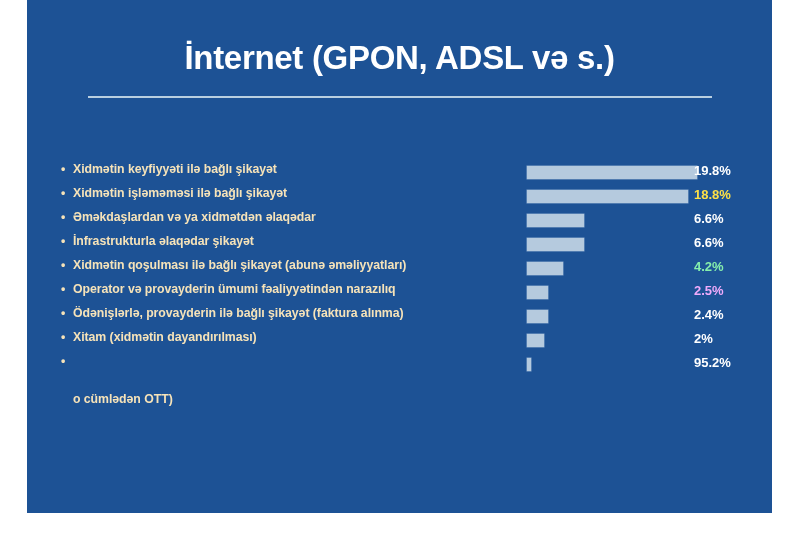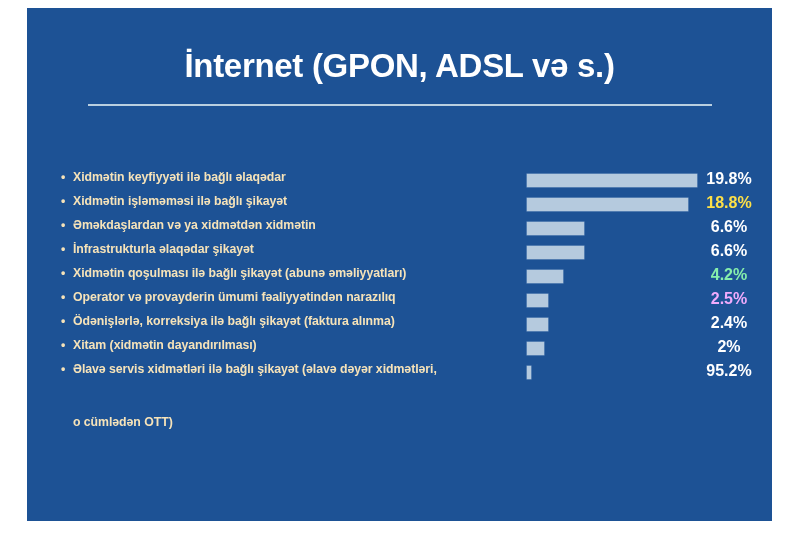--- a/index.html
+++ b/index.html
@@ -17,21 +17,21 @@
     position: absolute;
     left: 0;
     top: 0;
     width: 800px;
     height: 546px;
     background: #ffffff;
   }
   .slide-panel {
     position: absolute;
     left: 27px;
-    top: 8px;
+    top: 0px;
     width: 745px;
     height: 513px;
     background: #1d5295;
     overflow: hidden;
   }
   .slide-title {
     position: absolute;
     left: 0;
     top: 38px;
     width: 745px;
@@ -107,61 +107,61 @@
     height: 13px;
     background: #b5cade;
     box-shadow: 0 0 0 0.5px rgba(220,235,245,0.55);
   }
   .row-value {
     position: absolute;
     left: 667px;
     top: 1px;
     width: 70px;
     color: #ffffff;
-    font-size: 16px;
+    font-size: 13px;
     font-weight: bold;
     line-height: 15px;
-    text-align: center;
+    text-align: left;
   }
 </style>
 </head>
 <body>
 
 <div class="slide-canvas">
   <div class="slide-panel" style="background: rgb(29, 82, 149);">
 
     <div class="slide-title" style="color: rgb(255, 255, 255);">İnternet (GPON, ADSL və s.)</div>
 
     <div class="title-rule"></div>
 
     <div class="chart-area">
         <div class="chart-row" style="top: 0px;">
           <div class="row-label" style="color: rgb(246, 227, 185);">
             <span class="bullet" style="color: rgb(246, 227, 185);">•</span>
-            <span class="label-text">Xidmətin keyfiyyəti ilə bağlı əlaqədar</span>
+            <span class="label-text">Xidmətin keyfiyyəti ilə bağlı şikayət</span>
           </div>
           <div class="bar-track">
             <div class="bar-fill" style="width: 170px; background: rgb(181, 202, 222);"></div>
           </div>
           <div class="row-value" style="color: rgb(255, 255, 255);">19.8%</div>
         </div>
         <div class="chart-row" style="top: 24px;">
           <div class="row-label" style="color: rgb(246, 227, 185);">
             <span class="bullet" style="color: rgb(246, 227, 185);">•</span>
             <span class="label-text">Xidmətin işləməməsi ilə bağlı şikayət</span>
           </div>
           <div class="bar-track">
             <div class="bar-fill" style="width: 161.41px; background: rgb(181, 202, 222);"></div>
           </div>
           <div class="row-value" style="color: #fde047;">18.8%</div>
         </div>
         <div class="chart-row" style="top: 48px;">
           <div class="row-label" style="color: rgb(246, 227, 185);">
             <span class="bullet" style="color: rgb(246, 227, 185);">•</span>
-            <span class="label-text">Əməkdaşlardan və ya xidmətdən xidmətin</span>
+            <span class="label-text">Əməkdaşlardan və ya xidmətdən əlaqədar</span>
           </div>
           <div class="bar-track">
             <div class="bar-fill" style="width: 56.67px; background: rgb(181, 202, 222);"></div>
           </div>
           <div class="row-value" style="color: rgb(255, 255, 255);">6.6%</div>
         </div>
         <div class="chart-row" style="top: 72px;">
           <div class="row-label" style="color: rgb(246, 227, 185);">
             <span class="bullet" style="color: rgb(246, 227, 185);">•</span>
             <span class="label-text">İnfrastrukturla əlaqədar şikayət</span>
@@ -187,41 +187,40 @@
             <span class="label-text">Operator və provayderin ümumi fəaliyyətindən narazılıq</span>
           </div>
           <div class="bar-track">
             <div class="bar-fill" style="width: 21.46px; background: rgb(181, 202, 222);"></div>
           </div>
           <div class="row-value" style="color: #f0abfc;">2.5%</div>
         </div>
         <div class="chart-row" style="top: 144px;">
           <div class="row-label" style="color: rgb(246, 227, 185);">
             <span class="bullet" style="color: rgb(246, 227, 185);">•</span>
-            <span class="label-text">Ödənişlərlə, korreksiya ilə bağlı şikayət (faktura alınma)</span>
+            <span class="label-text">Ödənişlərlə, provayderin ilə bağlı şikayət (faktura alınma)</span>
           </div>
           <div class="bar-track">
             <div class="bar-fill" style="width: 20.61px; background: rgb(181, 202, 222);"></div>
           </div>
           <div class="row-value" style="color: rgb(255, 255, 255);">2.4%</div>
         </div>
         <div class="chart-row" style="top: 168px;">
           <div class="row-label" style="color: rgb(246, 227, 185);">
             <span class="bullet" style="color: rgb(246, 227, 185);">•</span>
             <span class="label-text">Xitam (xidmətin dayandırılması)</span>
           </div>
           <div class="bar-track">
             <div class="bar-fill" style="width: 17.17px; background: rgb(181, 202, 222);"></div>
           </div>
           <div class="row-value" style="color: rgb(255, 255, 255);">2%</div>
         </div>
         <div class="chart-row" style="top: 192px;">
           <div class="row-label" style="color: rgb(246, 227, 185);">
             <span class="bullet" style="color: rgb(246, 227, 185);">•</span>
-            <span class="label-text">Əlavə servis xidmətləri ilə bağlı şikayət (əlavə dəyər xidmətləri,</span>
             <span class="label-text-2">o cümlədən OTT)</span>
           </div>
           <div class="bar-track">
             <div class="bar-fill" style="width: 4.29px; background: rgb(181, 202, 222);"></div>
           </div>
           <div class="row-value" style="color: rgb(255, 255, 255);">95.2%</div>
         </div>
       </div>
 
   </div>

